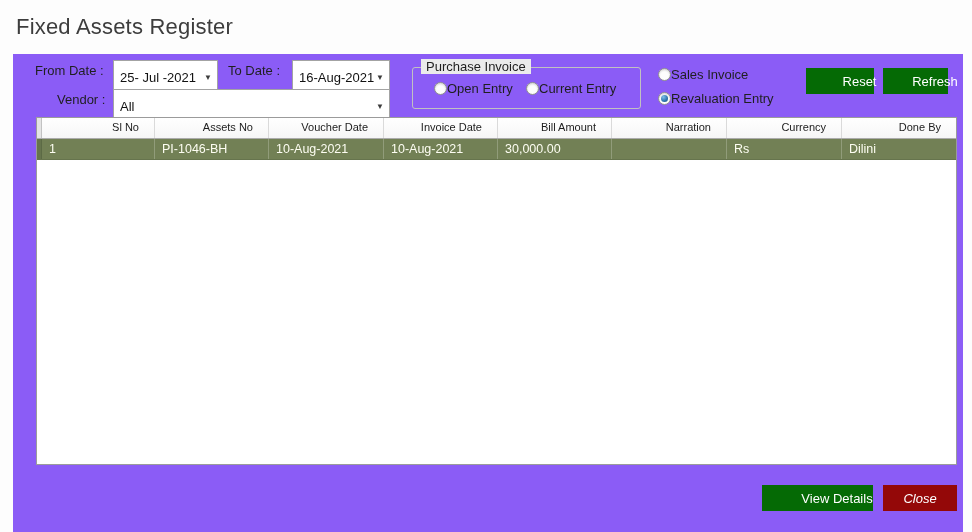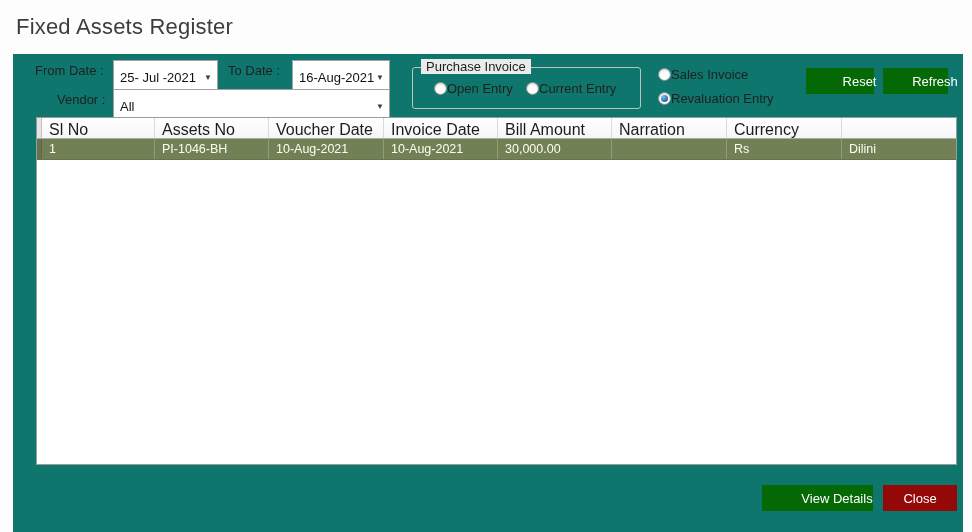--- a/index.html
+++ b/index.html
@@ -1,21 +1,21 @@
 <!DOCTYPE html>
 <html><head>
 <meta charset="utf-8">
 <style>
   * { margin:0; padding:0; box-sizing:border-box; }
   html,body { width:972px; height:532px; background:#ffffff; font-family:"Liberation Sans","DejaVu Sans",sans-serif; }
   .stage { position:relative; width:972px; height:532px; background:#fdfdfd; overflow:hidden; }
 
   .page-title { position:absolute; left:16px; top:14px; font-size:22px; font-weight:300; color:#3d3d3d; letter-spacing:0.2px; }
 
-  .panel { position:absolute; left:13px; top:54px; width:950px; height:478px; background:#0f766e; }
+  .panel { position:absolute; left:13px; top:54px; width:950px; height:478px; background:#8b5cf6; }
 
   .lbl { position:absolute; font-size:13px; color:#1f1f1f; white-space:nowrap; }
 
   .combo { position:absolute; height:34px; background:#ffffff; border:1px solid #a3a3a3; font-size:13px; color:#111;
            display:flex; align-items:center; padding-left:6px; cursor:default; }
   .combo .arrow { position:absolute; right:5px; top:50%; transform:translateY(-50%); font-size:8px; color:#3c3c3c; }
 
   .groupbox { position:absolute; left:412px; top:67px; width:229px; height:42px; border:1px solid #c1c1c1; border-radius:3px; }
   .groupbox-title { position:absolute; left:8px; top:-9px; background:#ebebeb; padding:0 5px; font-size:13px; color:#1f1f1f; white-space:nowrap; }
 
@@ -26,21 +26,21 @@
                   background:radial-gradient(circle at 35% 30%, #7ec0ea, #2c73ad 60%, #174f80); }
 
   .btn { position:absolute; display:flex; align-items:center; justify-content:center; color:#ffffff; font-size:13px;
          border:none; cursor:pointer; }
   .btn-green { background:#056a05;padding-left:39px; }
   .btn-red { background:#940808; }
 
   .grid { position:absolute; left:36px; top:117px; width:921px; height:348px; background:#ffffff; border:1px solid #9b9b9b; }
   .grid-header { display:flex; height:21px; background:linear-gradient(#ffffff,#f6f6f6); border-bottom:1px solid #ababab; }
   .rowhdr { width:5px; flex:0 0 auto; background:#e4e4e4; border-right:1px solid #c2c2c2; }
-  .hcell { font-size:16px; color:#1c1c1c; padding:3px 5px 0 7px; border-right:1px solid #dadada; overflow:hidden; white-space:nowrap; }
+  .hcell { font-size:11px; color:#1c1c1c; padding:3px 15px 0 7px; border-right:1px solid #dadada; overflow:hidden; white-space:nowrap;text-align:right; }
   .grid-row { display:flex; height:21px; background:#728055; border-bottom:1px solid #66744d; cursor:default; }
   .grid-row .rowhdr { background:#66744d; border-right:1px solid #5c6a45; }
   .dcell { font-size:12.5px; color:#fdfdf2; padding:3px 4px 0 7px; border-right:1px solid rgba(255,255,255,0.22); overflow:hidden; white-space:nowrap; }
   .c0{width:113px;flex:0 0 auto}.c1{width:114px;flex:0 0 auto}.c2{width:115px;flex:0 0 auto}.c3{width:114px;flex:0 0 auto}
   .c4{width:114px;flex:0 0 auto}.c5{width:115px;flex:0 0 auto}.c6{width:115px;flex:0 0 auto}.c7{flex:1;border-right:none}
 </style>
 </head>
 <body>
 
 <div class="stage">
@@ -93,31 +93,32 @@
     <div class="grid" style="left:23px; top:63px;">
       <div class="grid-header">
         <div class="rowhdr"></div>
         <div class="hcell c0">Sl No</div>
         <div class="hcell c1">Assets No</div>
         <div class="hcell c2">Voucher Date</div>
         <div class="hcell c3">Invoice Date</div>
         <div class="hcell c4">Bill Amount</div>
         <div class="hcell c5">Narration</div>
         <div class="hcell c6">Currency</div>
+        <div class="hcell c7">Done By</div>
       </div>
       <div class="grid-row">
         <div class="rowhdr"></div>
         <div class="dcell c0">1</div>
         <div class="dcell c1">PI-1046-BH</div>
         <div class="dcell c2">10-Aug-2021</div>
         <div class="dcell c3">10-Aug-2021</div>
         <div class="dcell c4">30,000.00</div>
         <div class="dcell c5"></div>
         <div class="dcell c6">Rs</div>
         <div class="dcell c7">Dilini</div>
       </div>
     </div>
 
     <button class="btn btn-green" style="left:749px; top:431px; width:111px; height:26px;">View Details</button>
-    <button class="btn btn-red" style="left:870px; top:431px; width:74px; height:26px;">Close</button>
+    <button class="btn btn-red" style="left:870px; top:431px; width:74px; height:26px;font-style:italic;">Close</button>
 
   </div>
 </div>
 
 </body></html>

